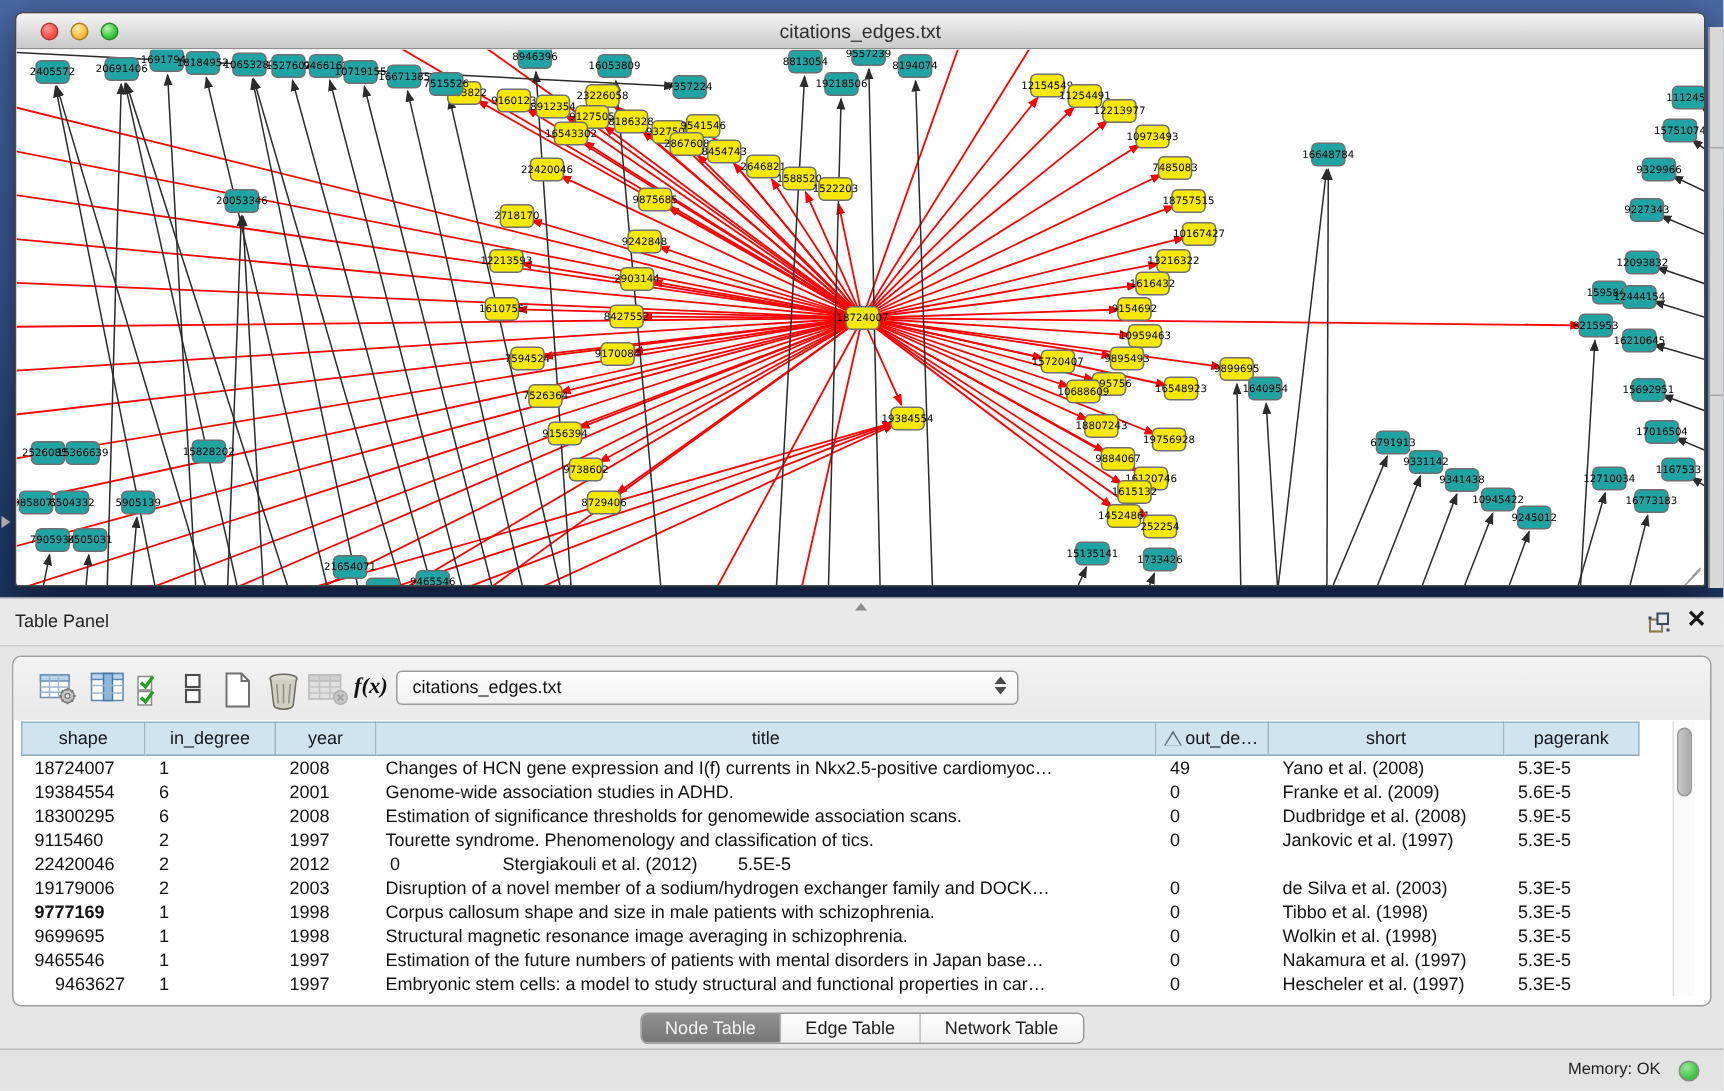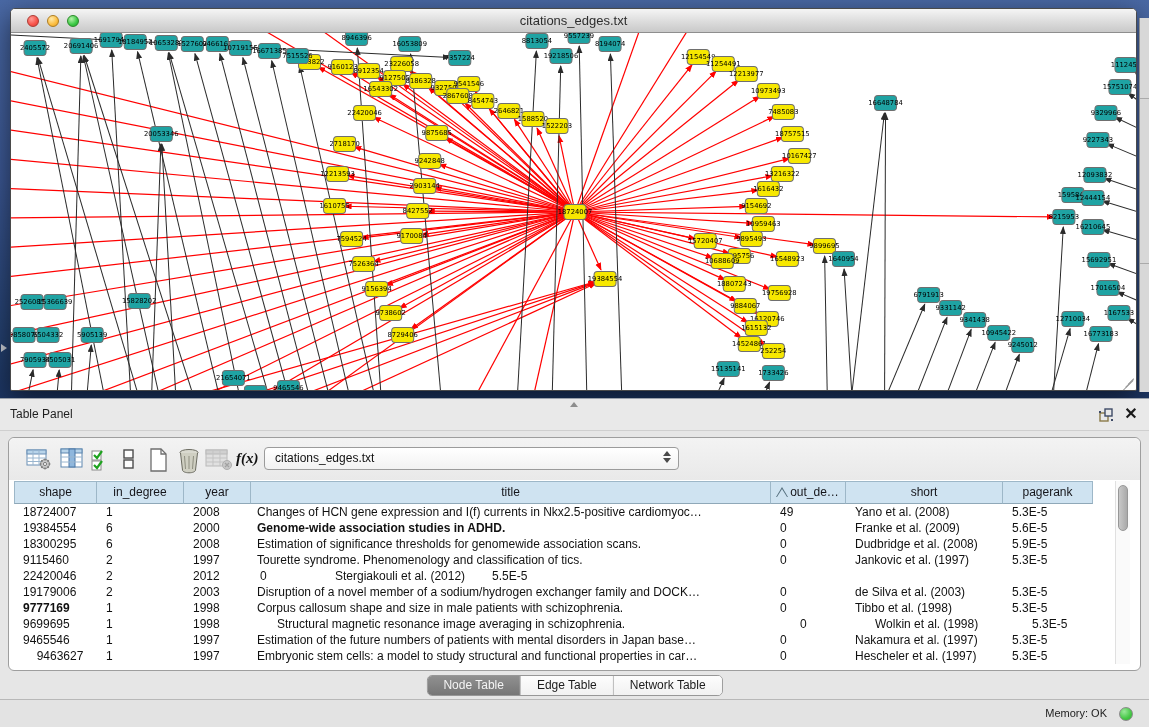--- a/index.html
+++ b/index.html
@@ -780,22 +780,22 @@
             <div class="tcell" style="width: 87px;">1</div>
             <div class="tcell" style="width: 67px;">2008</div>
             <div class="tcell" style="width: 520px; padding-left: 6px;">Changes of HCN gene expression and I(f) currents in Nkx2.5-positive cardiomyoc…</div>
             <div class="tcell" style="width: 75px;">49</div>
             <div class="tcell" style="width: 157px;">Yano et al. (2008)</div>
             <div class="tcell" style="width: 90px;">5.3E-5</div>
           </div>
           <div class="trow">
             <div class="tcell" style="width: 83px;">19384554</div>
             <div class="tcell" style="width: 87px;">6</div>
-            <div class="tcell" style="width: 67px;">2000</div>
-            <div class="tcell" style="width: 520px; padding-left: 6px; font-weight: bold;">Genome-wide association studies in ADHD.</div>
+            <div class="tcell" style="width: 67px;">2001</div>
+            <div class="tcell" style="width: 520px; padding-left: 6px;">Genome-wide association studies in ADHD.</div>
             <div class="tcell" style="width: 75px;">0</div>
             <div class="tcell" style="width: 157px;">Franke et al. (2009)</div>
             <div class="tcell" style="width: 90px;">5.6E-5</div>
           </div>
           <div class="trow">
             <div class="tcell" style="width: 83px;">18300295</div>
             <div class="tcell" style="width: 87px;">6</div>
             <div class="tcell" style="width: 67px;">2008</div>
             <div class="tcell" style="width: 520px; padding-left: 6px;">Estimation of significance thresholds for genomewide association scans.</div>
             <div class="tcell" style="width: 75px;">0</div>
@@ -834,21 +834,21 @@
             <div class="tcell" style="width: 67px;">1998</div>
             <div class="tcell" style="width: 520px; padding-left: 6px;">Corpus callosum shape and size in male patients with schizophrenia.</div>
             <div class="tcell" style="width: 75px;">0</div>
             <div class="tcell" style="width: 157px;">Tibbo et al. (1998)</div>
             <div class="tcell" style="width: 90px;">5.3E-5</div>
           </div>
           <div class="trow">
             <div class="tcell" style="width: 83px;">9699695</div>
             <div class="tcell" style="width: 87px;">1</div>
             <div class="tcell" style="width: 67px;">1998</div>
-            <div class="tcell" style="width: 520px; padding-left: 6px; margin-left: 20px;">Structural magnetic resonance image averaging in schizophrenia.</div>
+            <div class="tcell" style="width: 520px; padding-left: 6px;">Structural magnetic resonance image averaging in schizophrenia.</div>
             <div class="tcell" style="width: 75px;">0</div>
             <div class="tcell" style="width: 157px;">Wolkin et al. (1998)</div>
             <div class="tcell" style="width: 90px;">5.3E-5</div>
           </div>
           <div class="trow">
             <div class="tcell" style="width: 83px;">9465546</div>
             <div class="tcell" style="width: 87px;">1</div>
             <div class="tcell" style="width: 67px;">1997</div>
             <div class="tcell" style="width: 520px; padding-left: 6px;">Estimation of the future numbers of patients with mental disorders in Japan base…</div>
             <div class="tcell" style="width: 75px;">0</div>

